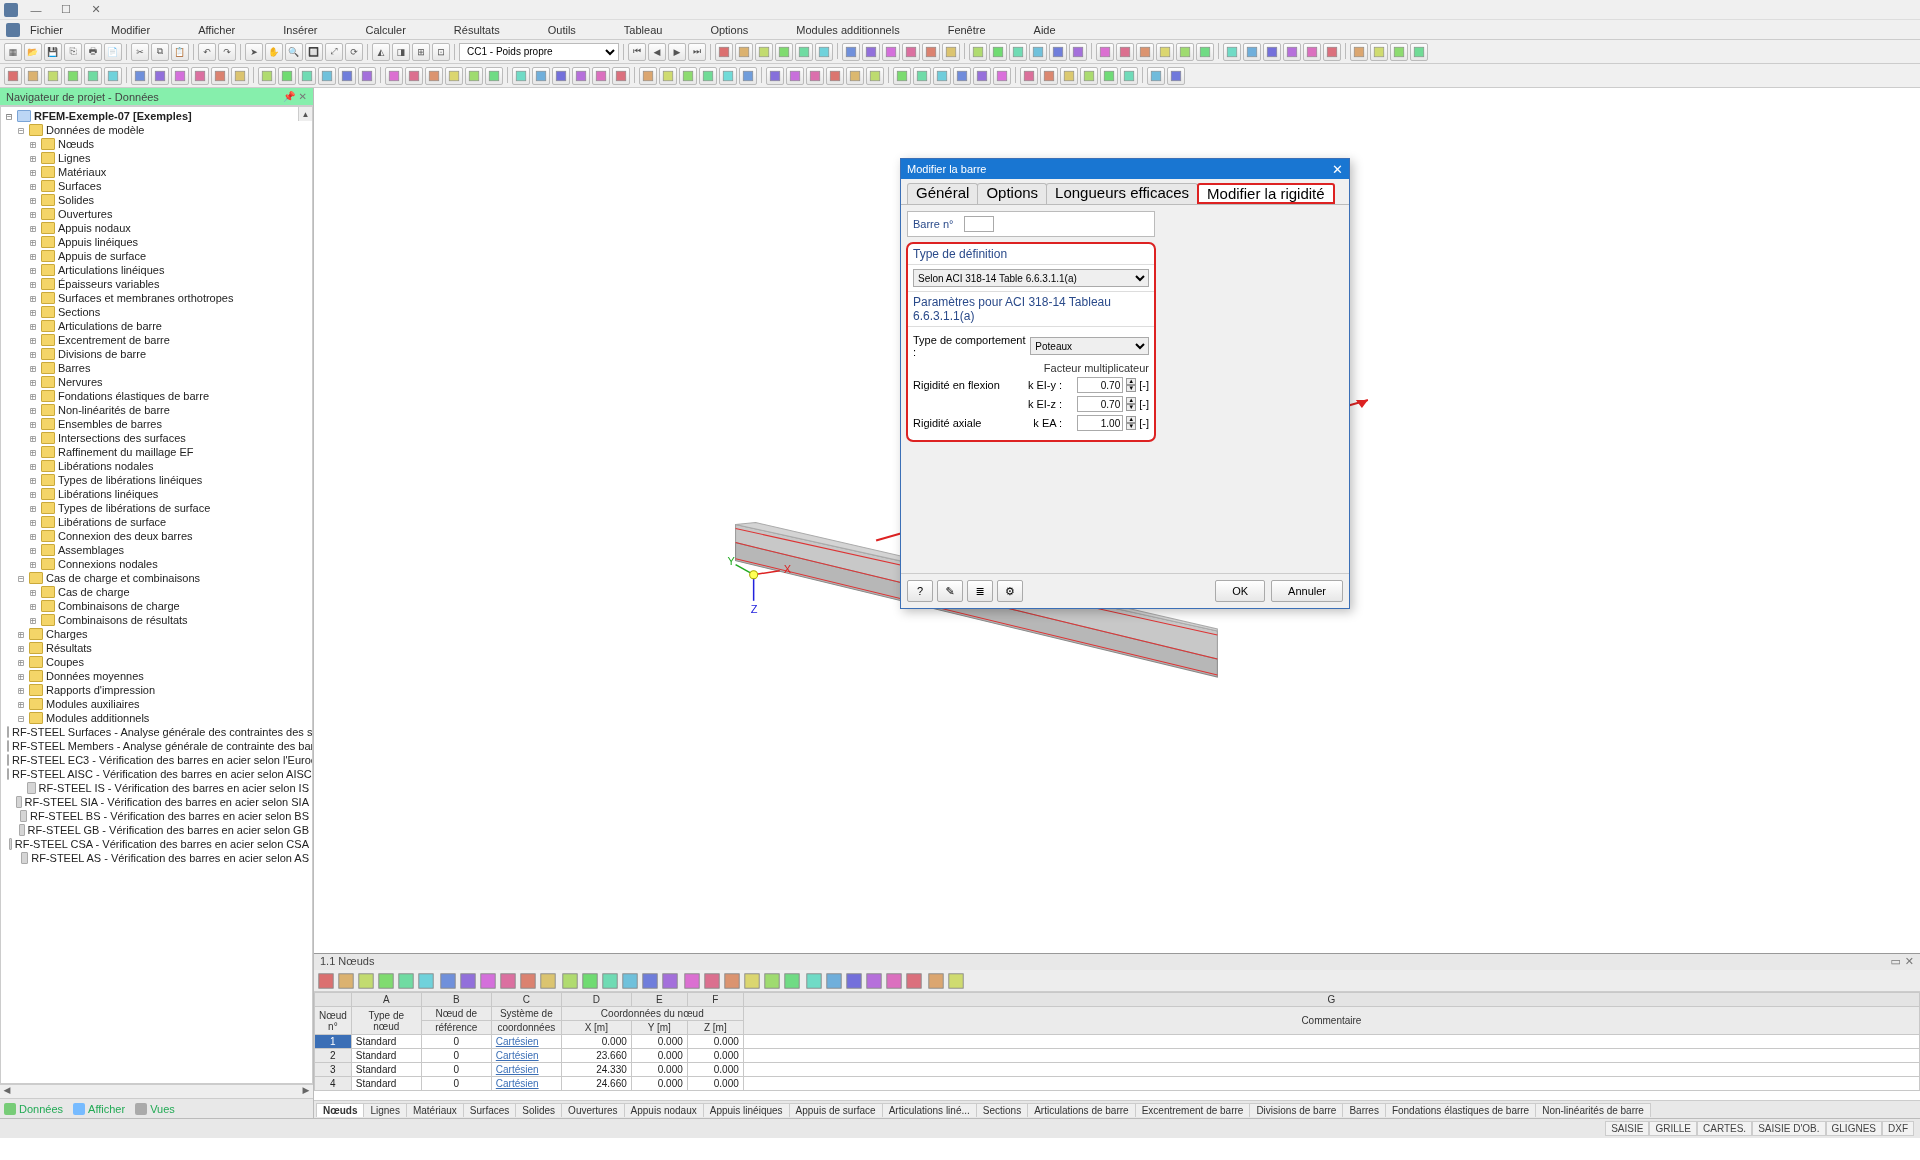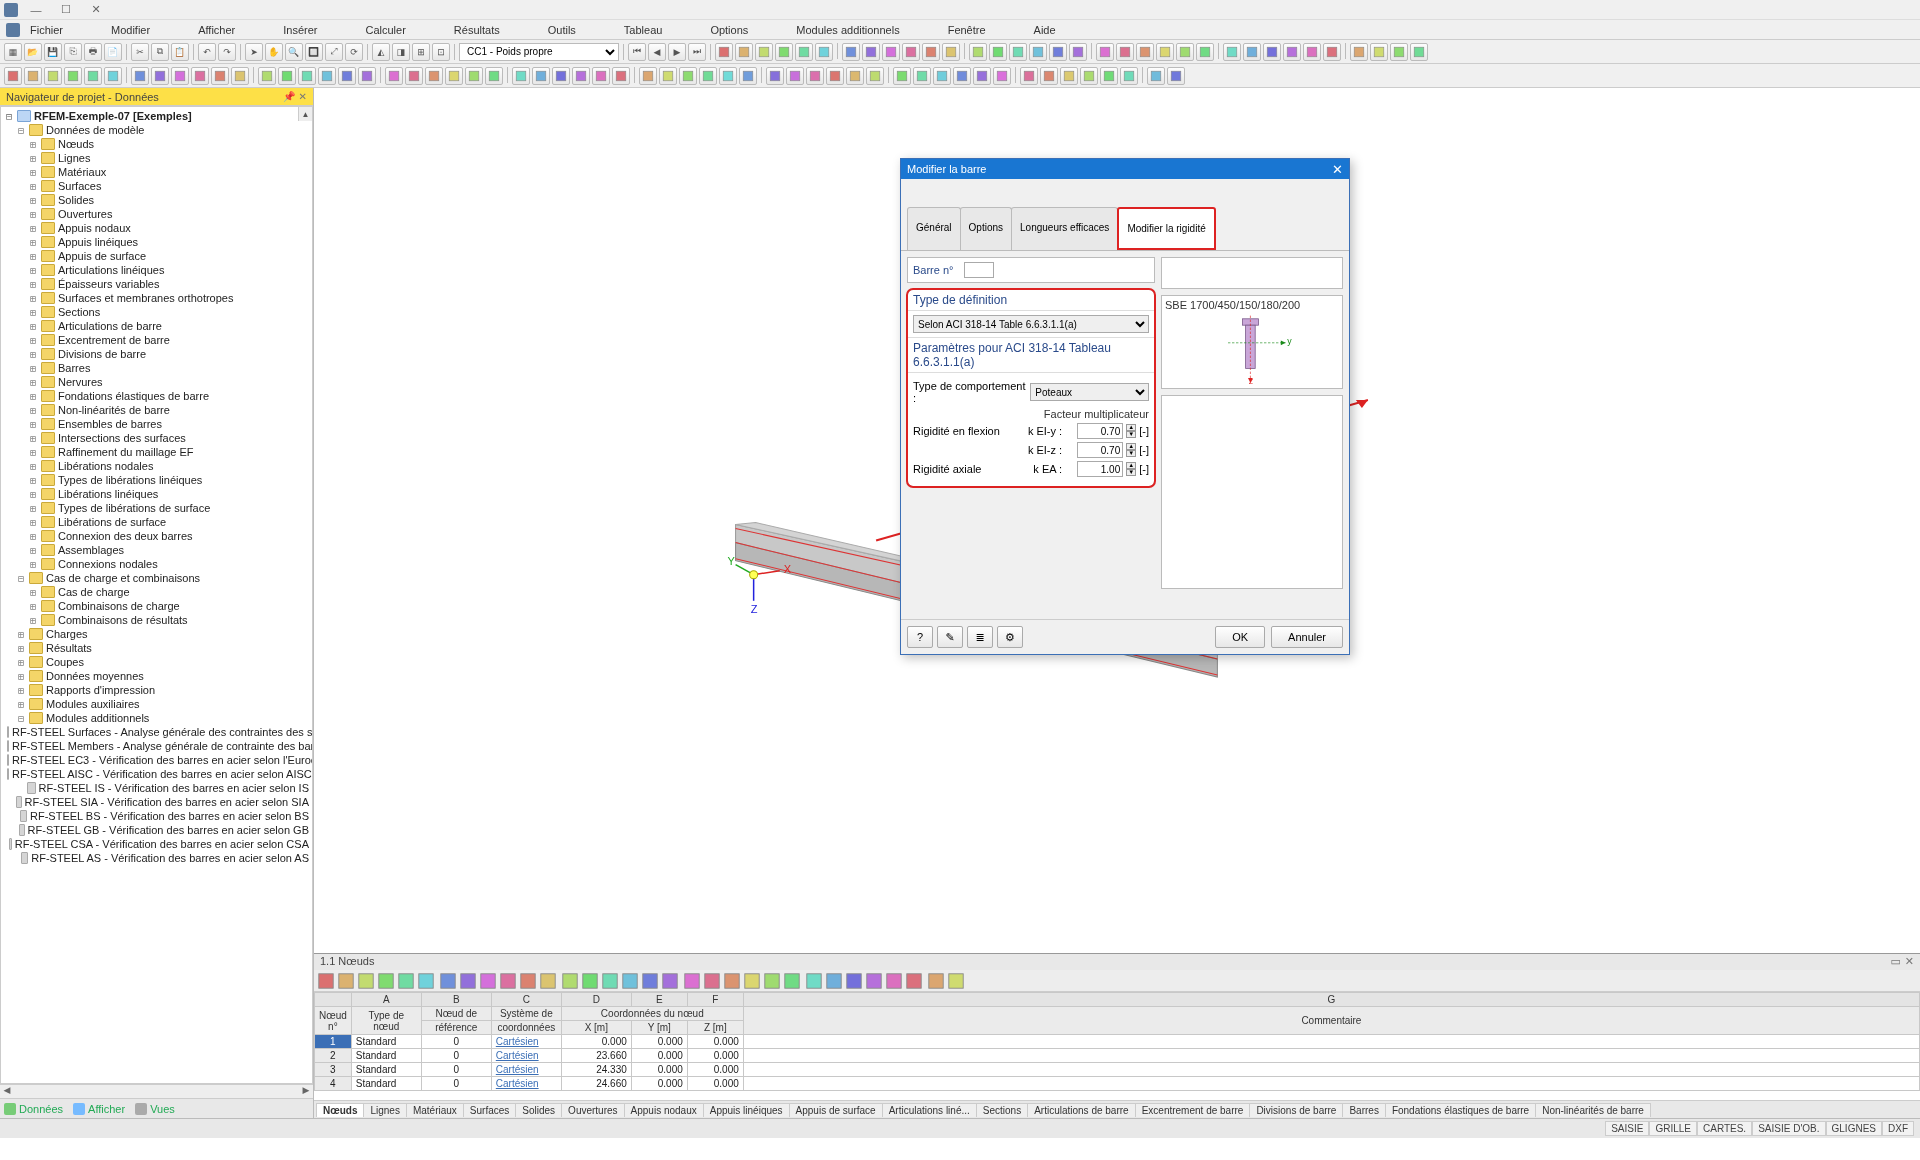--- a/index.html
+++ b/index.html
@@ -22,21 +22,21 @@
 .toolbar .tbtn { width: 18px; height: 18px; background: linear-gradient(#fdfdfd,#e7e7e7); border: 1px solid #bbb; border-radius: 2px; cursor: pointer; display:flex; align-items:center; justify-content:center; font-size:9px; color:#555; }
 .toolbar .tsep { width: 1px; height: 16px; background: #bbb; margin: 0 2px; }
 .toolbar .tdrop { height: 18px; border: 1px solid #bbb; background: #fff; font-size: 10px; padding: 0 3px; }
 .toolbar .tbtn svg { width:12px; height:12px; }
 
 
 .mainrow { display: flex; height: calc(100% - 130px); }
 
 
 .navigator { width: 314px; background: #f0f0f0; border-right: 1px solid #bbb; display: flex; flex-direction: column; }
-.nav-title { height: 18px; background: #fde047; border-bottom: 1px solid #ccc; padding: 2px 6px; font-size: 10px; color: #444; display:flex; align-items:center; justify-content:space-between; }
+.nav-title { height: 18px; background: #86efac; border-bottom: 1px solid #ccc; padding: 2px 6px; font-size: 10px; color: #444; display:flex; align-items:center; justify-content:space-between; }
 .nav-title .pin { font-size:10px; color:#777; }
 .nav-scroll { flex: 1; overflow-y: auto; overflow-x: hidden; background: #fff; border: 1px solid #ccc; margin: 0; position: relative; }
 .tree { padding: 2px 0; }
 .treerow { display: flex; align-items: center; height: 14px; padding: 0 3px; white-space: nowrap; font-size: 10px; color: #222; cursor: pointer; }
 .ind { display:inline-block; }
 .exp { width: 10px; text-align: center; color: #888; font-family: monospace; font-size:10px; }
 .ticon { width: 14px; height: 12px; margin: 0 3px; display:inline-block; background: #f4d568; border: 1px solid #caa93a; border-radius: 1px; }
 .ticon.blue { background:#bcd6f5; border-color:#7aa4d6; }
 .ticon.gray { background:#d5d5d5; border-color:#aaa; }
 .treerow.root { font-weight: bold; }
@@ -75,21 +75,21 @@
 
 
 .statusbar { height: 20px; background: #e8e8e8; border-top:1px solid #bbb; display:flex; align-items:center; justify-content:flex-end; padding:0 6px; gap:0; }
 .statusbar .cell { border:1px solid #ccc; padding:1px 5px; font-size:10px; background:#f2f2f2; color:#444; }
 
 
 .dialog { position: absolute; left: 900px; top: 158px; width: 450px; background: #f0f0f0; border: 1px solid #3b6fb6; box-shadow: 3px 3px 10px rgba(0,0,0,0.25); }
 .dialog .dlg-title { height: 20px; background: #1976d2; color:#fff; display:flex; align-items:center; justify-content:space-between; padding:0 6px; font-size:11px; }
 .dialog .dlg-title .close { cursor:pointer; font-size:13px; }
 .dialog .dlg-tabs { display:flex; background:#f0f0f0; border-bottom:1px solid #bbb; padding-top:4px; padding-left:6px; gap:0; }
-.dialog .dlg-tabs .dtab { padding:14px 8px; border:1px solid #bbb; border-bottom:none; background:#e8e8e8; font-size:10px; cursor:pointer; margin-right:-1px; border-radius:3px 3px 0 0;margin-top:24px; }
+.dialog .dlg-tabs .dtab { padding:0 8px; border:1px solid #bbb; border-bottom:none; background:#e8e8e8; font-size:15px; cursor:pointer; margin-right:-1px; border-radius:3px 3px 0 0; }
 .dialog .dlg-tabs .dtab.active { background:#fff; position:relative; }
 .dialog .dlg-body { display:flex; padding:6px; gap:6px; background:#f0f0f0; }
 .dialog .leftcol { width:248px; display:flex; flex-direction:column; gap:6px; }
 .dialog .rightcol { width:182px; }
 .group { border:1px solid #bbb; background:#fff; }
 .group .ghead { padding:3px 5px; font-size:12px; color:#2a4a8a; border-bottom:1px solid #ddd; }
 .group .gbody { padding:4px 5px; font-size:10px; }
 .group input[type=text] { width:38px; height:16px; border:1px solid #aaa; font-size:10px; text-align:right; padding:0 2px;}
 .group select { width:100%; height:18px; border:1px solid #aaa; font-size:10px; }
 .paramrow { display:flex; align-items:center; justify-content:space-between; margin:3px 0; }
@@ -1317,41 +1317,20 @@
                     <div class="sb">▼</div>
                   </div>
                   <span>[-]</span>
                 </div>
               </div>
             </div>
         </div>
       </div>
       <div class="rightfill2" style="background:#f0f0f0; border:none;"></div>
     </div>
-    <div class="rightcol">
-      <div class="group" style="height:32px;background:#fff"></div>
-      <div class="secpreview" style="margin-top:6px;">
-        <div class="secname">SBE 1700/450/150/180/200</div>
-        <div class="secsvg">
-          <svg width="100" height="72" viewBox="0 0 100 90">
-            <g fill="#c9a6d8" stroke="#7a5a8a" stroke-width="1">
-              <rect x="38" y="6" width="20" height="8"></rect>
-              <rect x="42" y="14" width="12" height="54"></rect>
-            </g>
-            <line x1="48" y1="2" x2="48" y2="86" stroke="#d22" stroke-dasharray="3,2" stroke-width="0.8"></line>
-            <line x1="20" y1="36" x2="92" y2="36" stroke="#1a8a1a" stroke-dasharray="3,2" stroke-width="0.8"></line>
-            <text x="94" y="38" font-size="8" fill="#1a8a1a">y</text>
-            <text x="46" y="88" font-size="8" fill="#d22">z</text>
-            <polygon points="48,86 45,80 51,80" fill="#d22"></polygon>
-            <polygon points="92,36 86,33 86,39" fill="#1a8a1a"></polygon>
-          </svg>
-        </div>
-      </div>
-      <div class="rightfill"></div>
-    </div>
   </div>
   <div class="dlg-foot">
     <div class="fbtns-left">
       <button class="smallbtn">?</button>
       <button class="smallbtn">✎</button>
       <button class="smallbtn">≣</button>
       <button class="smallbtn">⚙</button>
     </div>
     <div class="fbtns-right">
       <button>OK</button>

